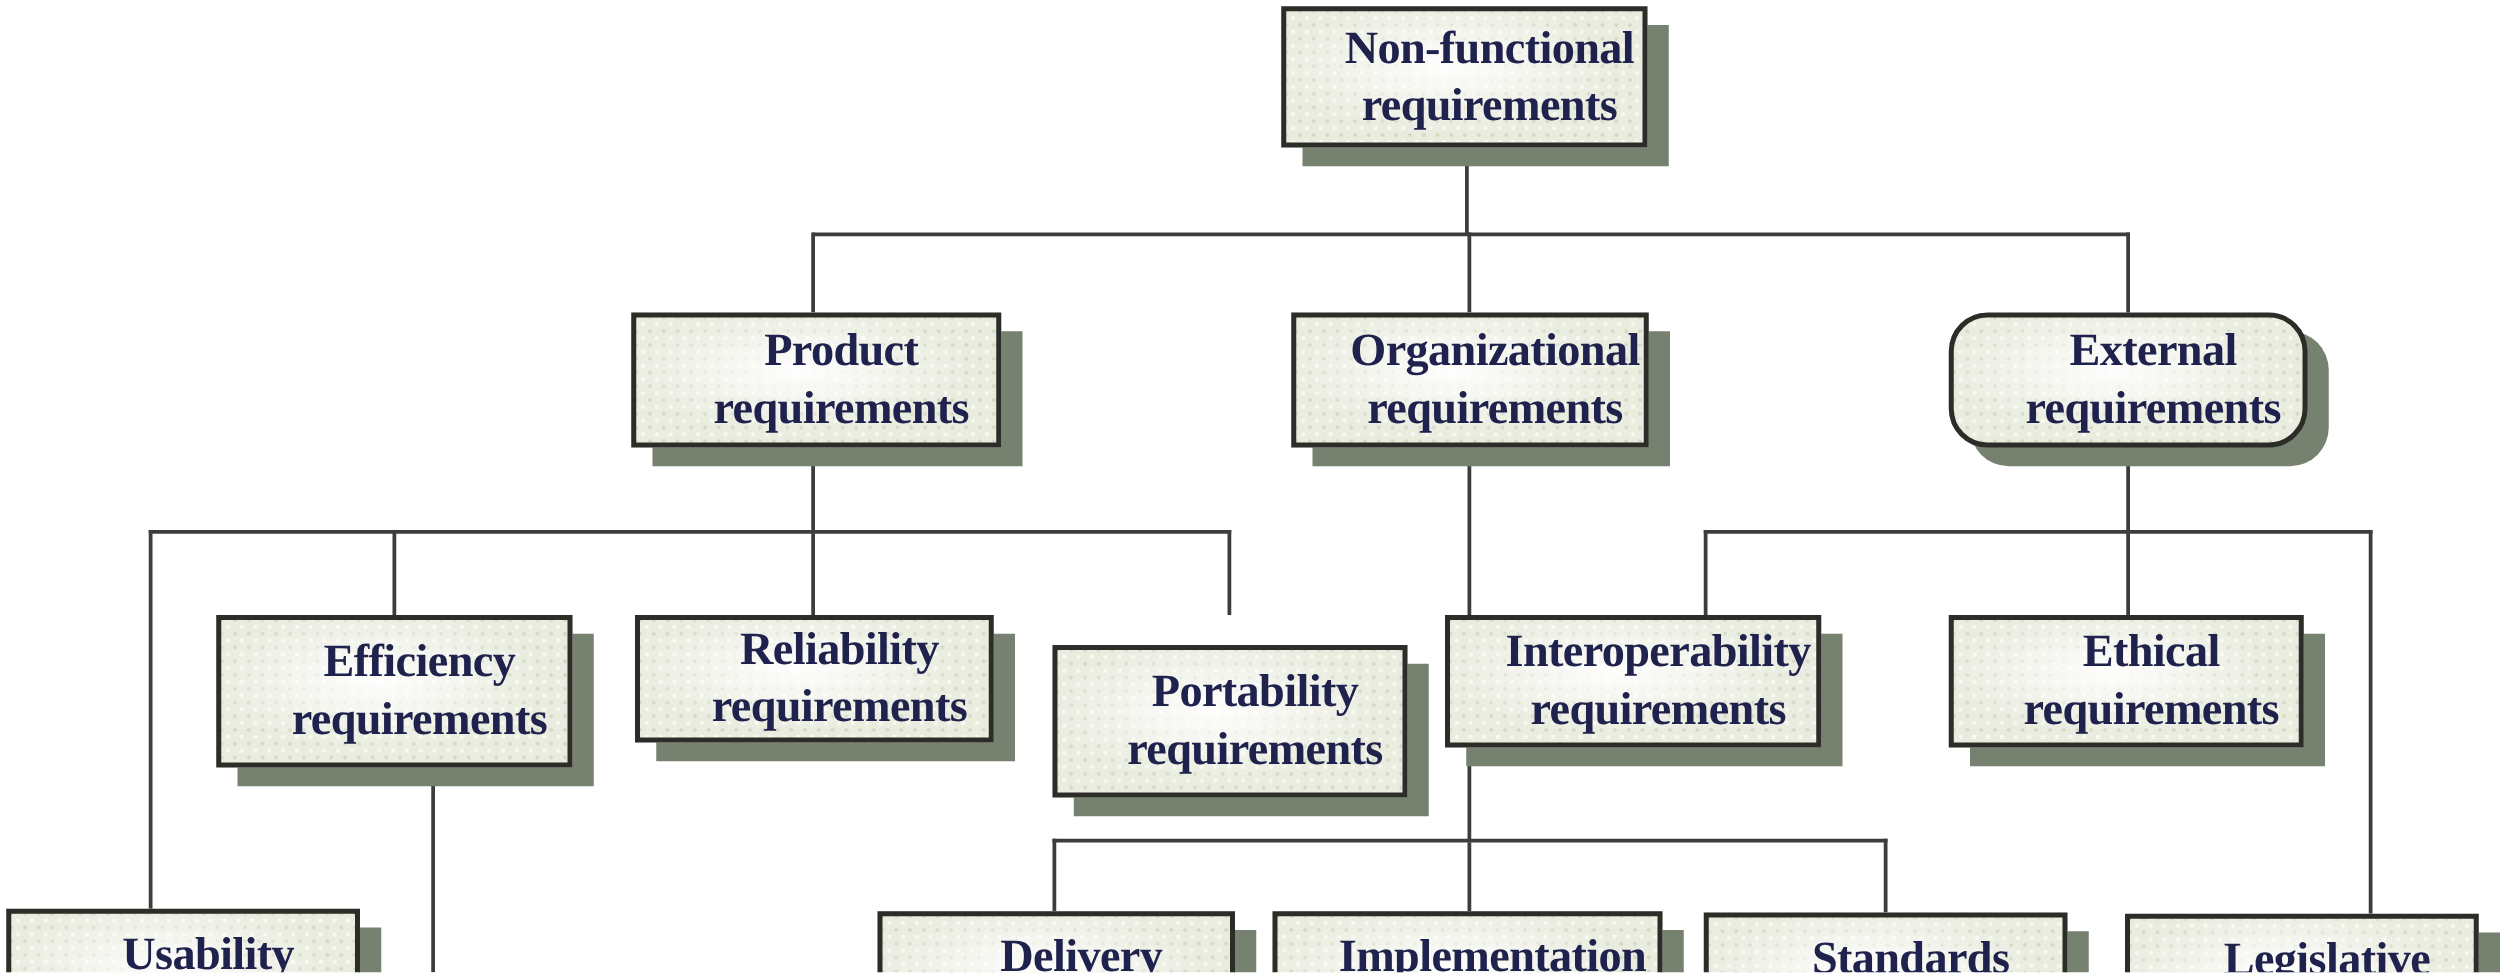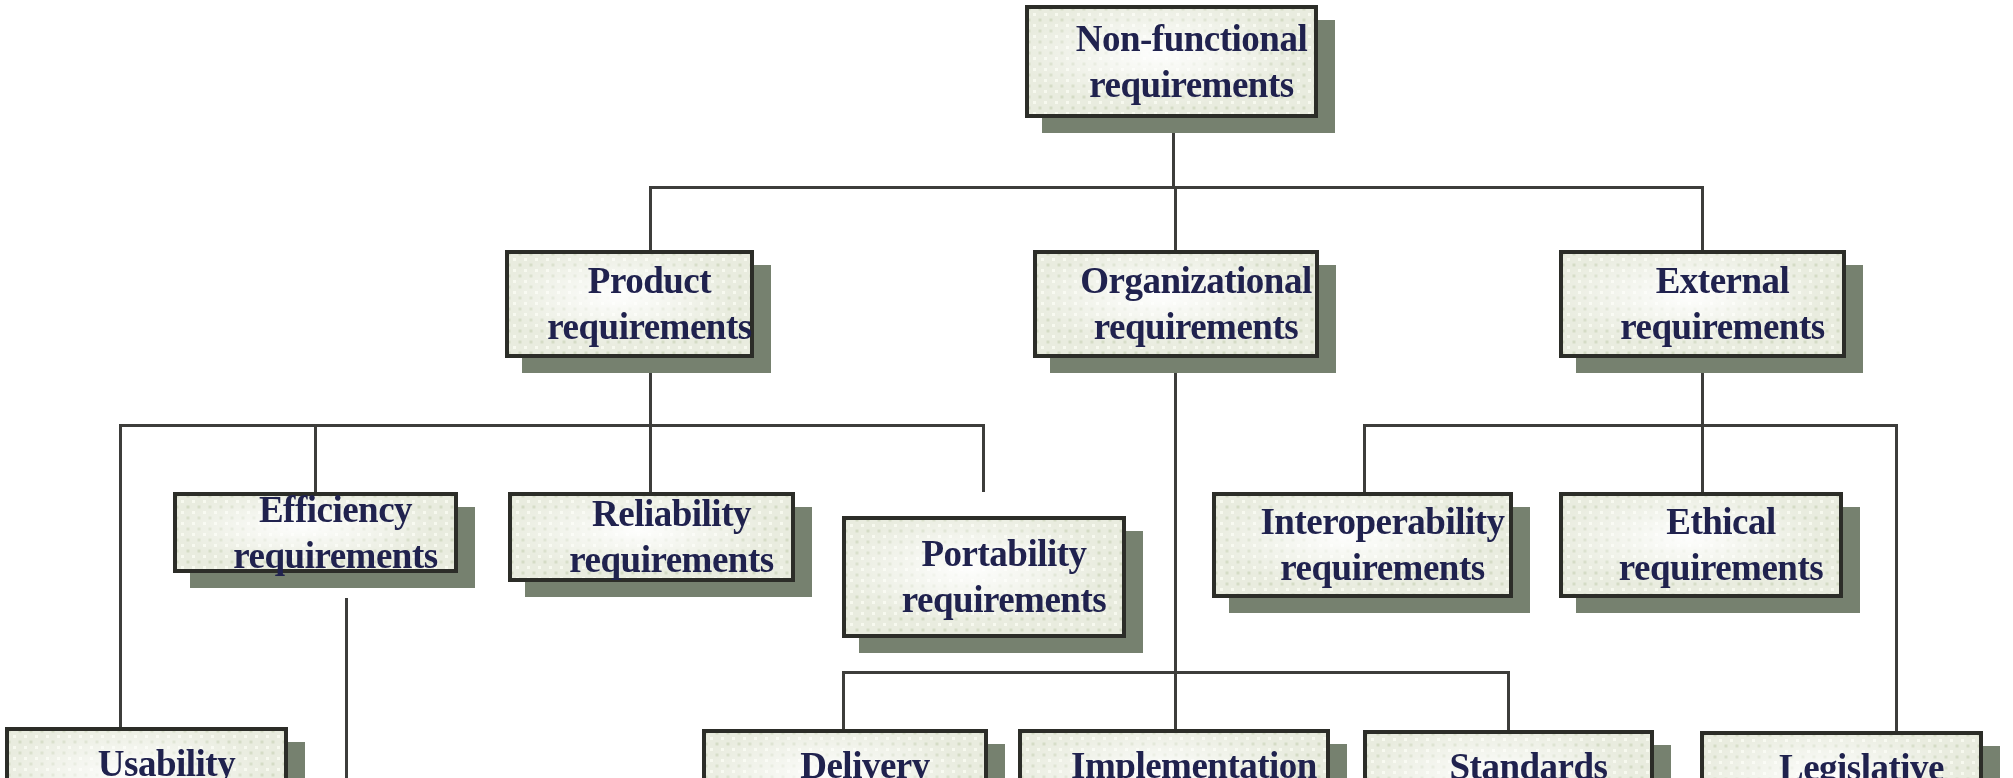--- a/index.html
+++ b/index.html
@@ -69,45 +69,45 @@
     <div class="connector" style="left: 1507px; top: 671px; width: 3px; height: 59px; background: rgb(61, 61, 59);"></div>
     <div class="connector" style="left: 1701px; top: 358px; width: 3px; height: 69px; background: rgb(61, 61, 59);"></div>
     <div class="connector" style="left: 1363px; top: 424px; width: 535px; height: 3px; background: rgb(61, 61, 59);"></div>
     <div class="connector" style="left: 1363px; top: 424px; width: 3px; height: 68px; background: rgb(61, 61, 59);"></div>
     <div class="connector" style="left: 1701px; top: 427px; width: 3px; height: 65px; background: rgb(61, 61, 59);"></div>
     <div class="connector" style="left: 1895px; top: 424px; width: 3px; height: 307px; background: rgb(61, 61, 59);"></div>
     <div class="node" style="left: 1025px; top: 5px; width: 293px; height: 113px;">
       <span class="line-text">Non-functional</span>
       <span class="line-text">requirements</span>
     </div>
-    <div class="node" style="left: 505px; top: 250px; width: 249px; height: 108px;">
+    <div class="node" style="left: 505px; top: 250px; width: 296px; height: 108px;">
       <span class="line-text">Product</span>
       <span class="line-text">requirements</span>
     </div>
     <div class="node" style="left: 1033px; top: 250px; width: 286px; height: 108px; align-items: center;">
       <span class="line-text">Organizational</span>
       <span class="line-text">requirements</span>
     </div>
-    <div class="node" style="left: 1559px; top: 250px; width: 287px; height: 108px;">
+    <div class="node" style="left: 1559px; top: 250px; width: 287px; height: 108px; border-radius: 31px;">
       <span class="line-text">External</span>
       <span class="line-text">requirements</span>
     </div>
-    <div class="node" style="left: 173px; top: 492px; width: 285px; height: 81px;">
+    <div class="node" style="left: 173px; top: 492px; width: 285px; height: 122px;">
       <span class="line-text">Efficiency</span>
       <span class="line-text">requirements</span>
     </div>
-    <div class="node" style="left: 508px; top: 492px; width: 287px; height: 90px;">
+    <div class="node" style="left: 508px; top: 492px; width: 287px; height: 102px;">
       <span class="line-text">Reliability</span>
       <span class="line-text">requirements</span>
     </div>
     <div class="node" style="left: 842px; top: 516px; width: 284px; height: 122px;">
       <span class="line-text">Portability</span>
       <span class="line-text">requirements</span>
     </div>
-    <div class="node" style="left: 1212px; top: 492px; width: 301px; height: 106px;">
+    <div class="node" style="left: 1156px; top: 492px; width: 301px; height: 106px;">
       <span class="line-text">Interoperability</span>
       <span class="line-text">requirements</span>
     </div>
     <div class="node" style="left: 1559px; top: 492px; width: 284px; height: 106px; text-align: right;">
       <span class="line-text">Ethical</span>
       <span class="line-text">requirements</span>
     </div>
     <div class="node cut" style="left: 5px; top: 727px; width: 283px; height: 112px;">
       <span class="line-text">Usability</span>
     </div>

